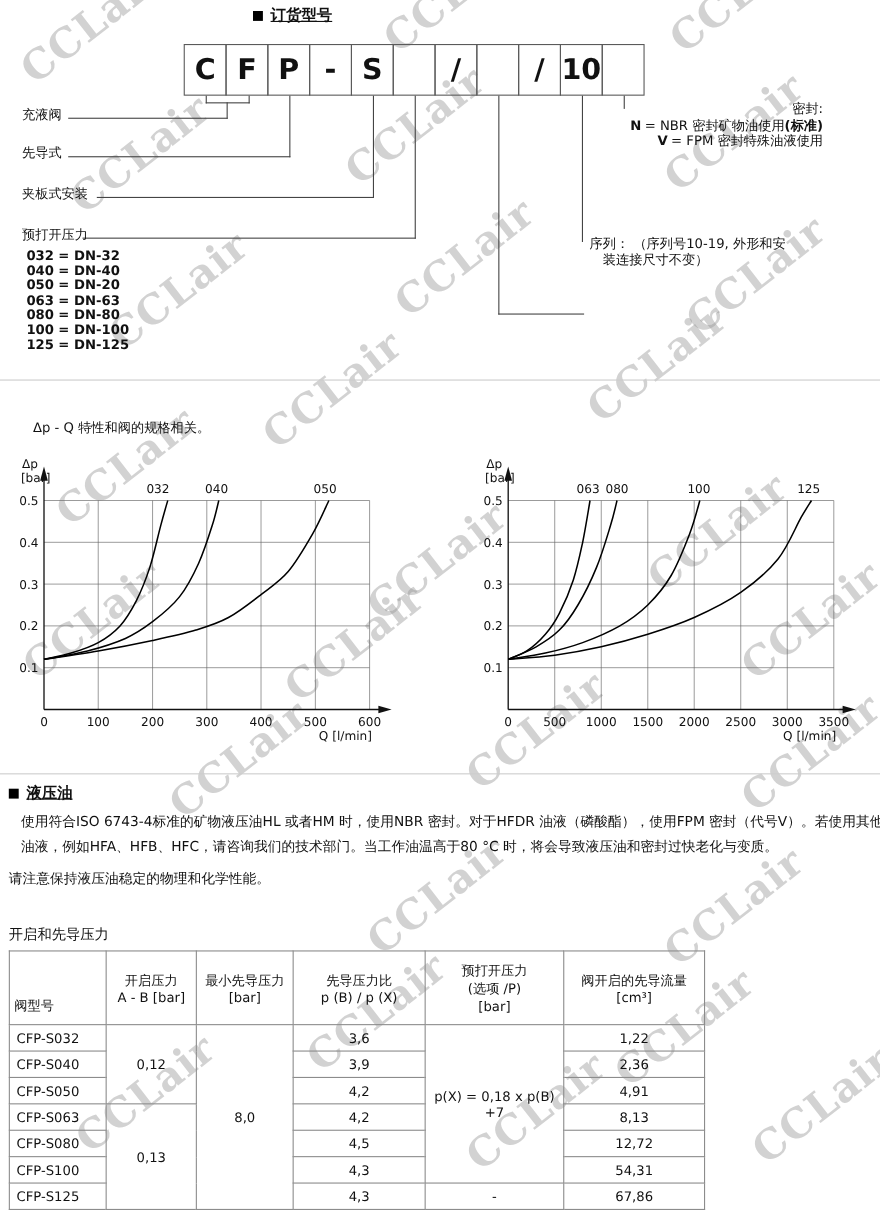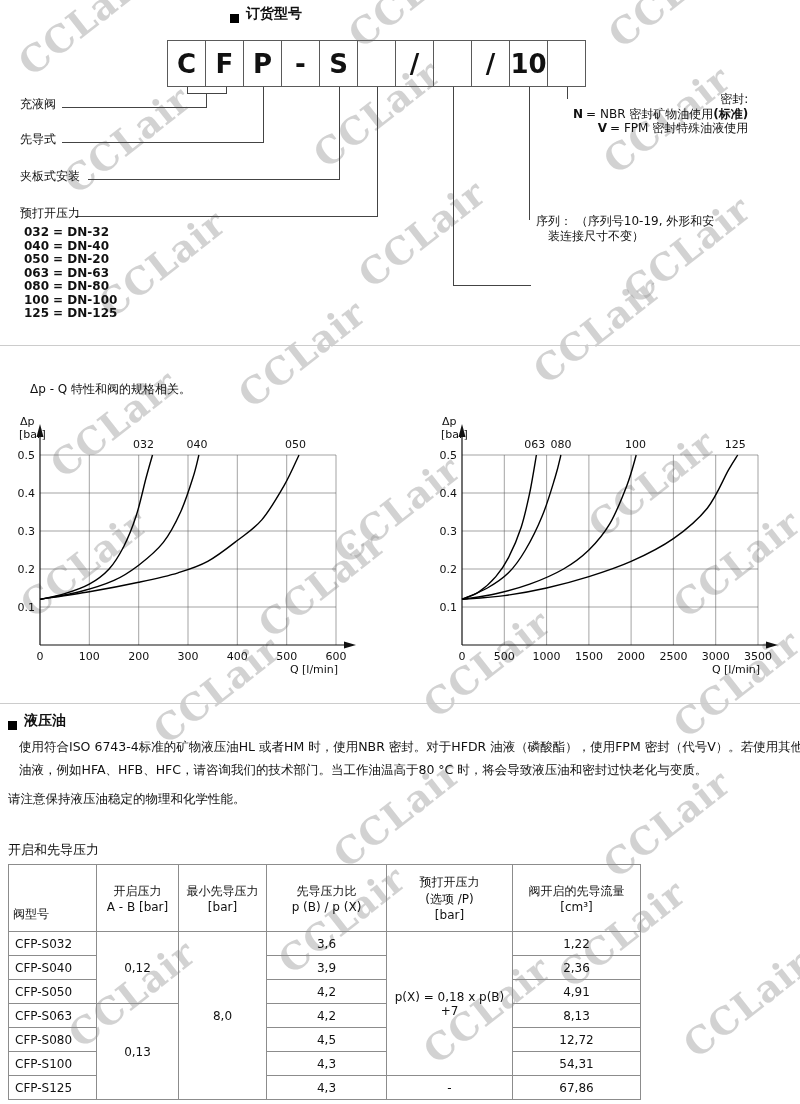--- a/index.html
+++ b/index.html
@@ -4,21 +4,21 @@
 <style>
   html,body{margin:0;padding:0;background:#fff;}
   body{font-family:"DejaVu Sans","Liberation Sans",sans-serif;color:#111;}
   .page{position:relative;width:800px;height:1104px;background:#fff;overflow:hidden;}
   #wm-layer{position:absolute;inset:0;z-index:0;}
   .wm{position:absolute;transform:rotate(-38deg);transform-origin:left top;
       font-family:"DejaVu Serif","Liberation Serif",serif;font-weight:bold;
       font-size:37px;letter-spacing:1px;color:rgba(148,148,148,0.42);white-space:nowrap;}
   .content{position:absolute;inset:0;z-index:1;}
   .abs{position:absolute;}
-  .sec-title{display:flex;align-items:flex-end;gap:7px;font-weight:bold;font-size:14px;}
+  .sec-title{display:flex;align-items:center;gap:7px;font-weight:bold;font-size:14px;text-decoration:underline;}
   .bullet{width:9px;height:9px;background:#000;display:inline-block;flex:0 0 auto;}
   .cond{font-weight:normal;font-size:11px;}
   .code-row{display:flex;}
   .code-box{width:37px;height:45px;border:1px solid #5a5a5a;margin-left:-1px;
       display:flex;align-items:center;justify-content:center;
       font-size:26px;font-weight:bold;background:transparent;}
   .conn{position:absolute;}
   .lbl{font-size:12px;white-space:nowrap;}
   .b{font-weight:bold;}
   .size-list{font-size:12px;line-height:13.5px;font-weight:bold;}

